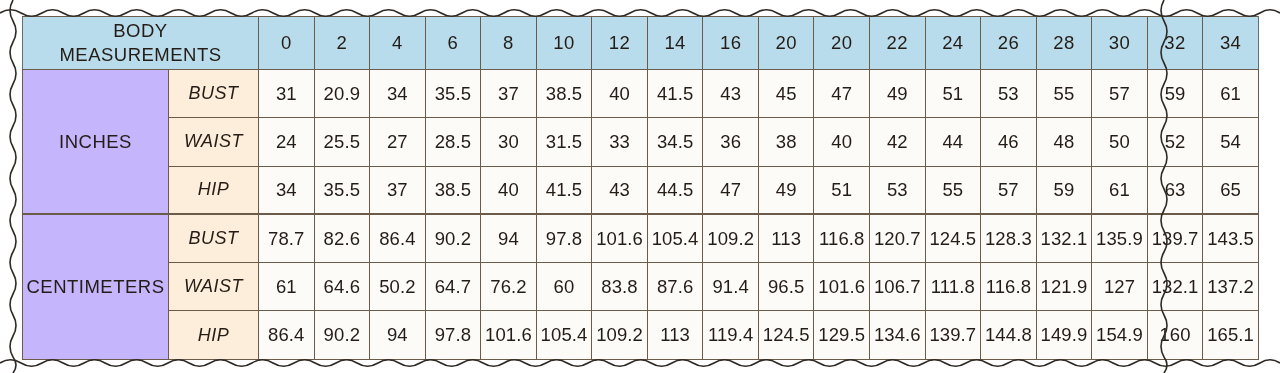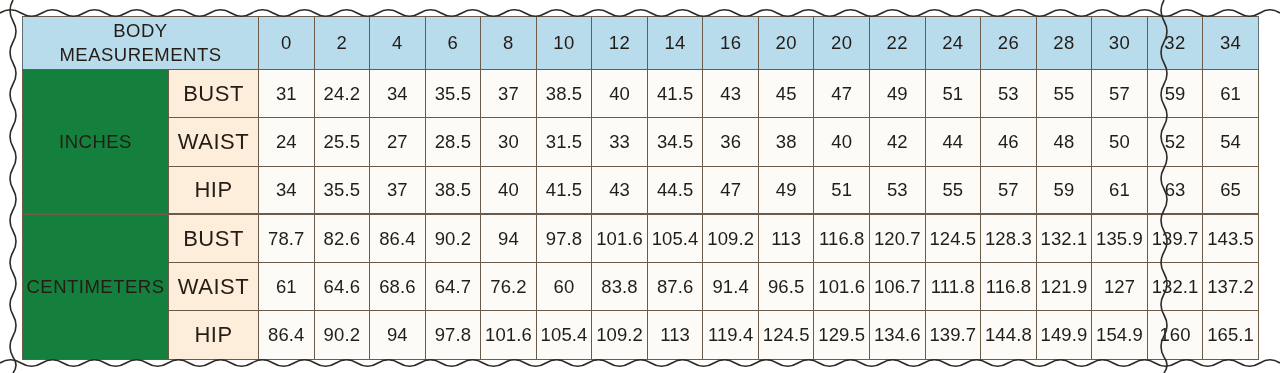--- a/index.html
+++ b/index.html
@@ -54,30 +54,31 @@
   th.hdr-title{
     font-size:18.5px;
     line-height:1.28;
     letter-spacing:.5px;
   }
   th.size-col{
     font-size:18.5px;
   }
   
   td.unit-cell{
-    background:#15803d;
+    background:#c4b5fd;
     font-size:18.5px;
     letter-spacing:.5px;
     color:#241c16;
   }
   td.part-cell{
     background:#fdeedc;
-    font-size:22px;
+    font-size:18px;
     letter-spacing:.5px;
     color:#241c16;
+    font-style:italic;
   }
   td.val{
     background:#fcfbf8;
     font-size:18.5px;
     color:#241c16;
     letter-spacing:.1px;
   }
   tbody tr{height:48.3px;}
   
   tr.sect-start > td{
@@ -144,21 +145,21 @@
             <th class="size-col">30</th>
             <th class="size-col">32</th>
             <th class="size-col">34</th>
           </tr>
       </thead>
       <tbody id="tbody">
           <tr>
             <td class="unit-cell" rowspan="3">INCHES</td>
             <td class="part-cell">BUST</td>
             <td class="val">31</td>
-            <td class="val">24.2</td>
+            <td class="val">20.9</td>
             <td class="val">34</td>
             <td class="val">35.5</td>
             <td class="val">37</td>
             <td class="val">38.5</td>
             <td class="val">40</td>
             <td class="val">41.5</td>
             <td class="val">43</td>
             <td class="val">45</td>
             <td class="val">47</td>
             <td class="val">49</td>
@@ -230,21 +231,21 @@
             <td class="val">128.3</td>
             <td class="val">132.1</td>
             <td class="val">135.9</td>
             <td class="val">139.7</td>
             <td class="val">143.5</td>
           </tr>
           <tr>
             <td class="part-cell">WAIST</td>
             <td class="val">61</td>
             <td class="val">64.6</td>
-            <td class="val">68.6</td>
+            <td class="val">50.2</td>
             <td class="val">64.7</td>
             <td class="val">76.2</td>
             <td class="val">60</td>
             <td class="val">83.8</td>
             <td class="val">87.6</td>
             <td class="val">91.4</td>
             <td class="val">96.5</td>
             <td class="val">101.6</td>
             <td class="val">106.7</td>
             <td class="val">111.8</td>

